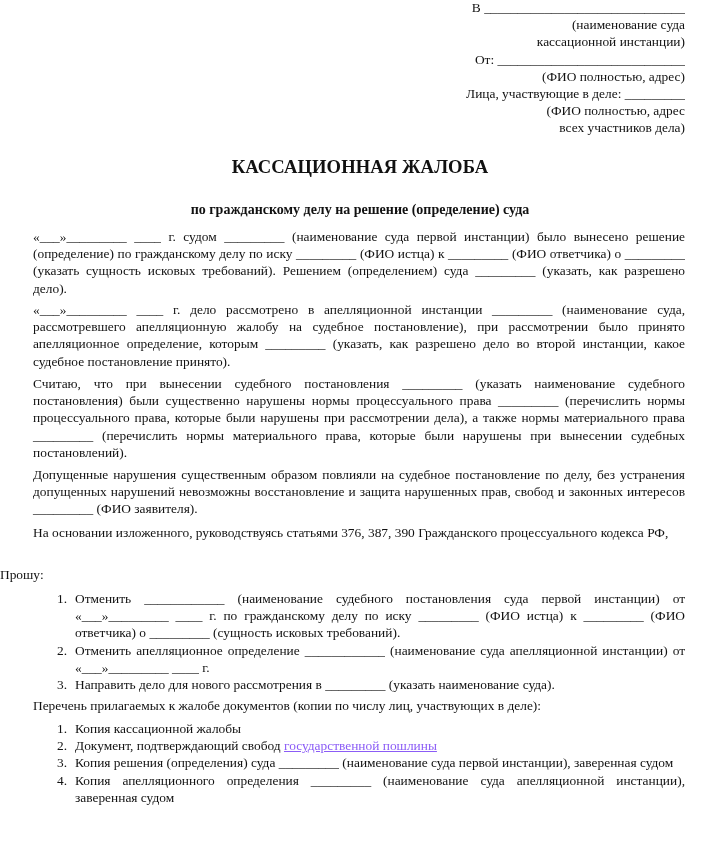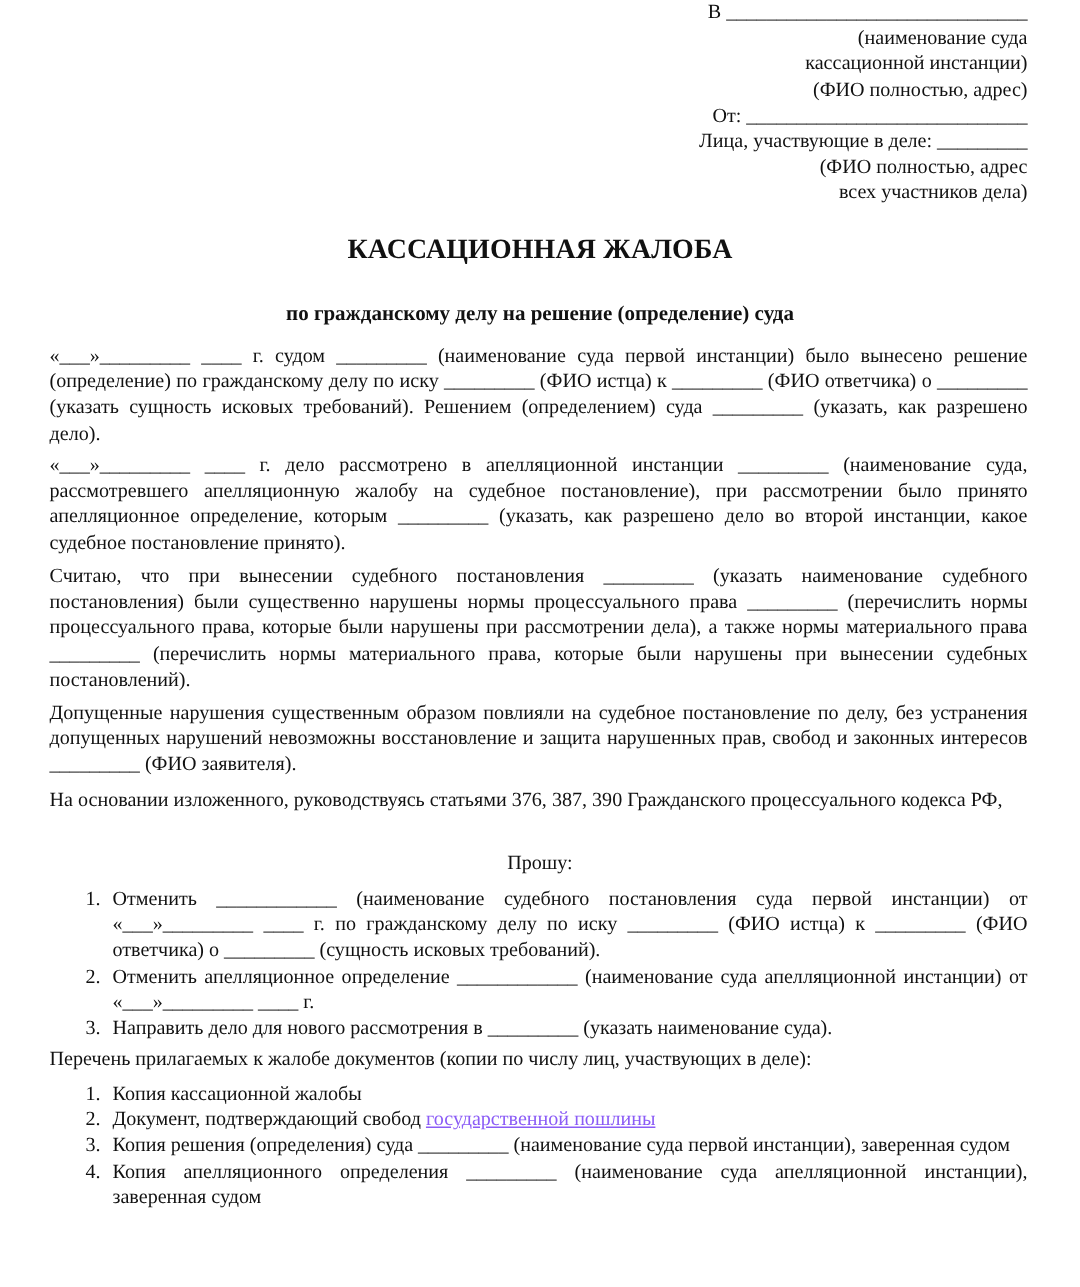--- a/index.html
+++ b/index.html
@@ -53,21 +53,20 @@
       left: 33px;
       width: 652px;
       text-align: justify;
       text-align-last: left;
       margin: 0;
     }
     .center {
       position: absolute;
       left: 0;
       width: 720px;
-      text-align: center;
     }
     ol.items {
       position: absolute;
       left: 33px;
       width: 652px;
       margin: 0;
       padding: 0;
       list-style: none;
     }
     ol.items li {
@@ -102,22 +101,22 @@
   </style>
 </head>
 <body>
 
 <div>
 
   <div class="header-block">
     <div class="line">В ______________________________</div>
     <div class="line">(наименование суда</div>
     <div class="line">кассационной инстанции)</div>
+    <div class="line">От: ____________________________</div>
     <div class="line">(ФИО полностью, адрес)</div>
-    <div class="line">От: ____________________________</div>
     <div class="line">Лица, участвующие в деле: _________</div>
     <div class="line">(ФИО полностью, адрес</div>
     <div class="line">всех участников дела)</div>
   </div>
 
   <div class="title">КАССАЦИОННАЯ ЖАЛОБА</div>
   <div class="subtitle">по гражданскому делу на решение (определение) суда</div>
 
   <p class="para" style="top:228px;">«___»_________ ____ г. судом _________ (наименование суда первой инстанции) было вынесено решение (определение) по гражданскому делу по иску _________ (ФИО истца) к _________ (ФИО ответчика) о _________ (указать сущность исковых требований). Решением (определением) суда _________ (указать, как разрешено дело).</p>
   <p class="para" style="top:301px;">«___»_________ ____ г. дело рассмотрено в апелляционной инстанции _________ (наименование суда, рассмотревшего апелляционную жалобу на судебное постановление), при рассмотрении было принято апелляционное определение, которым _________ (указать, как разрешено дело во второй инстанции, какое судебное постановление принято).</p>

